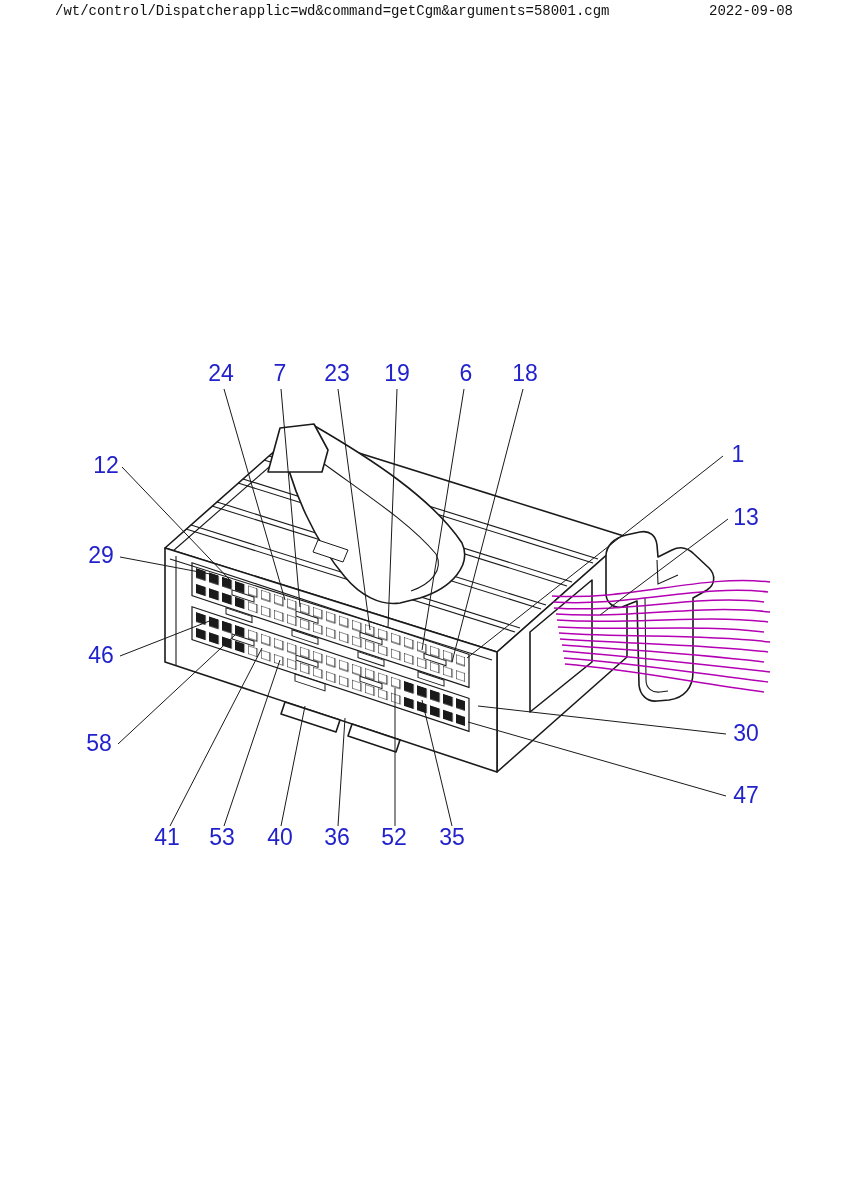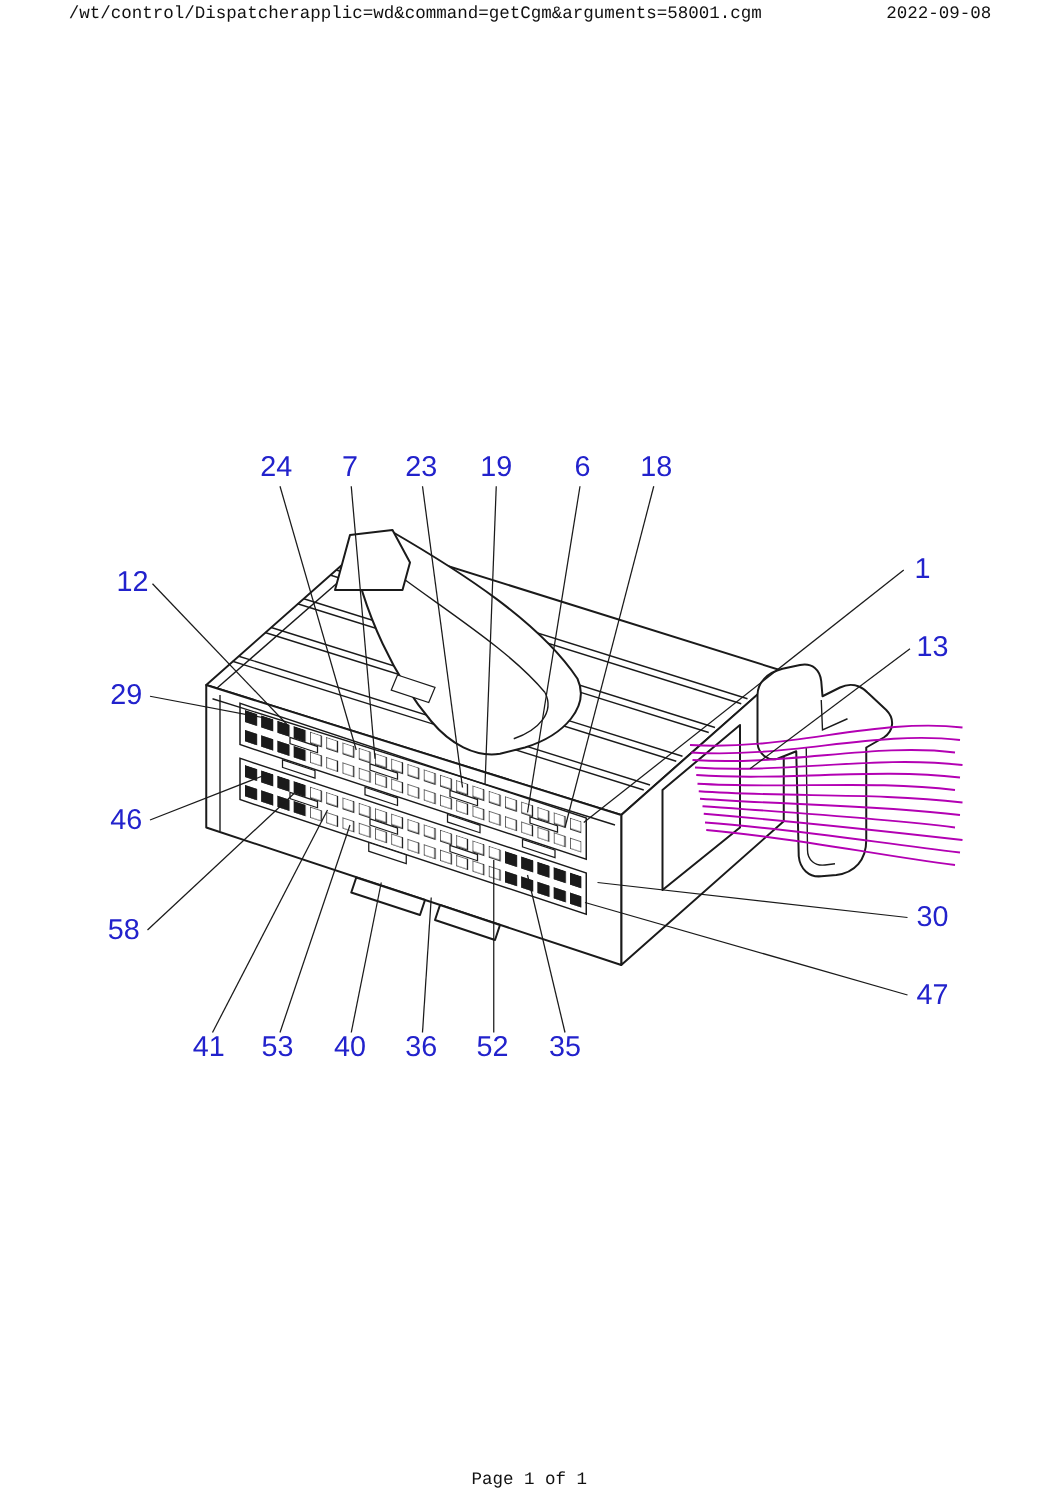--- a/index.html
+++ b/index.html
@@ -190,17 +190,14 @@
       <text class="callout" x="746" y="803">47</text>
       <text class="callout" x="167" y="845">41</text>
       <text class="callout" x="222" y="845">53</text>
       <text class="callout" x="280" y="845">40</text>
       <text class="callout" x="337" y="845">36</text>
       <text class="callout" x="394" y="845">52</text>
       <text class="callout" x="452" y="845">35</text>
     </g>
   </svg>
 
-  <div class="footer">
-    <span>Page 1 of 1</span>
-  </div>
 
 </div>
 
 </body></html>

